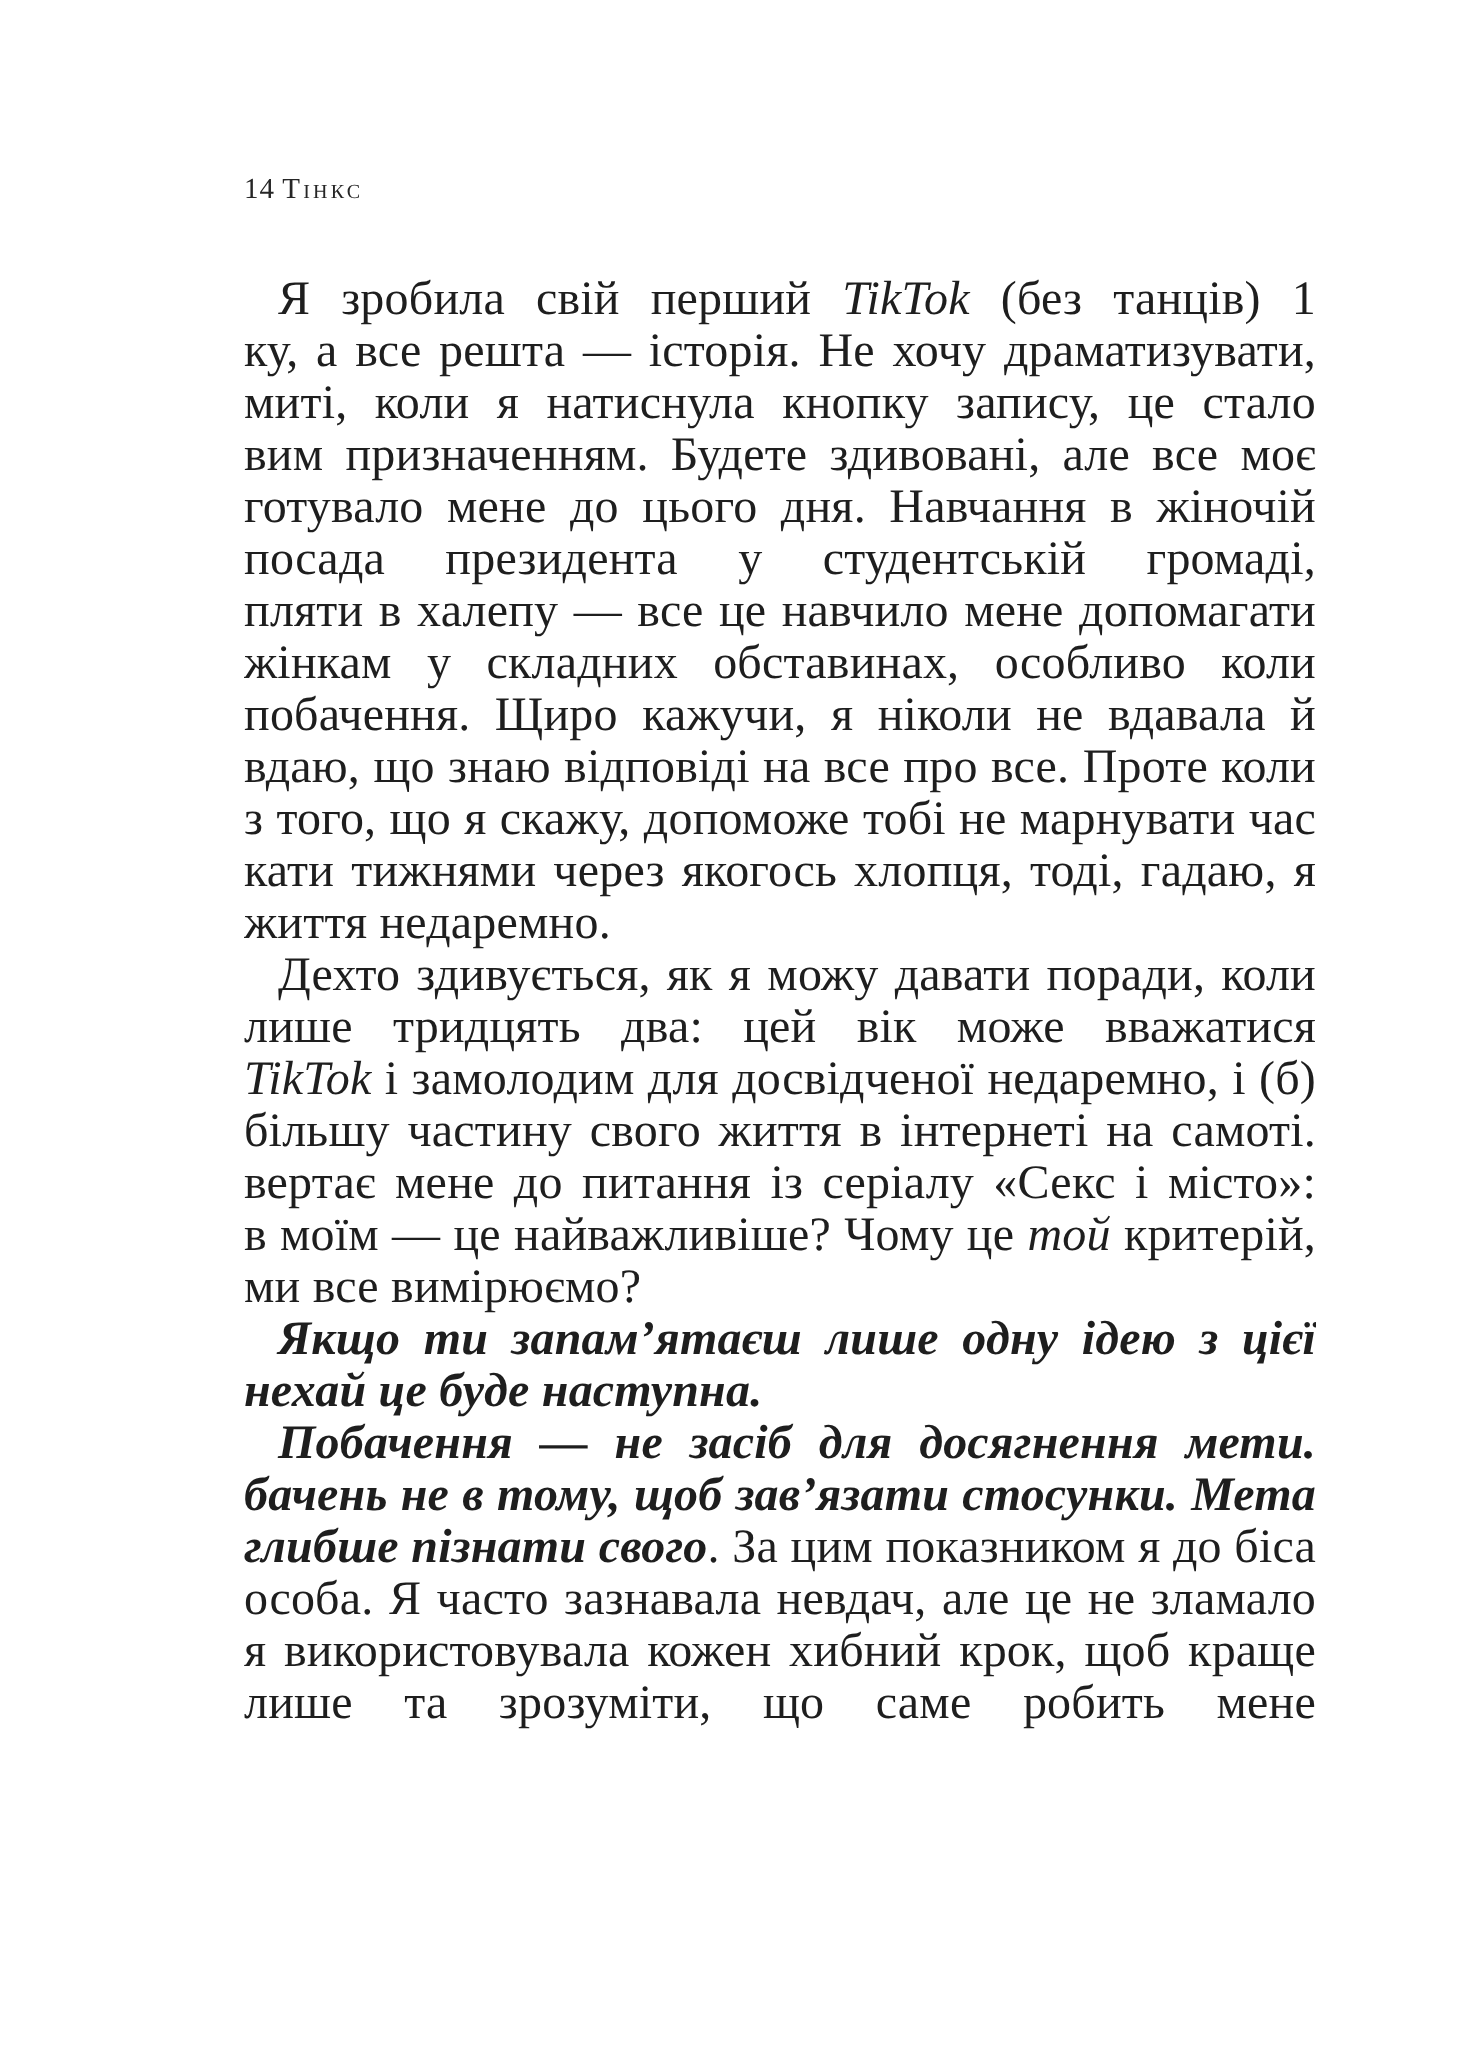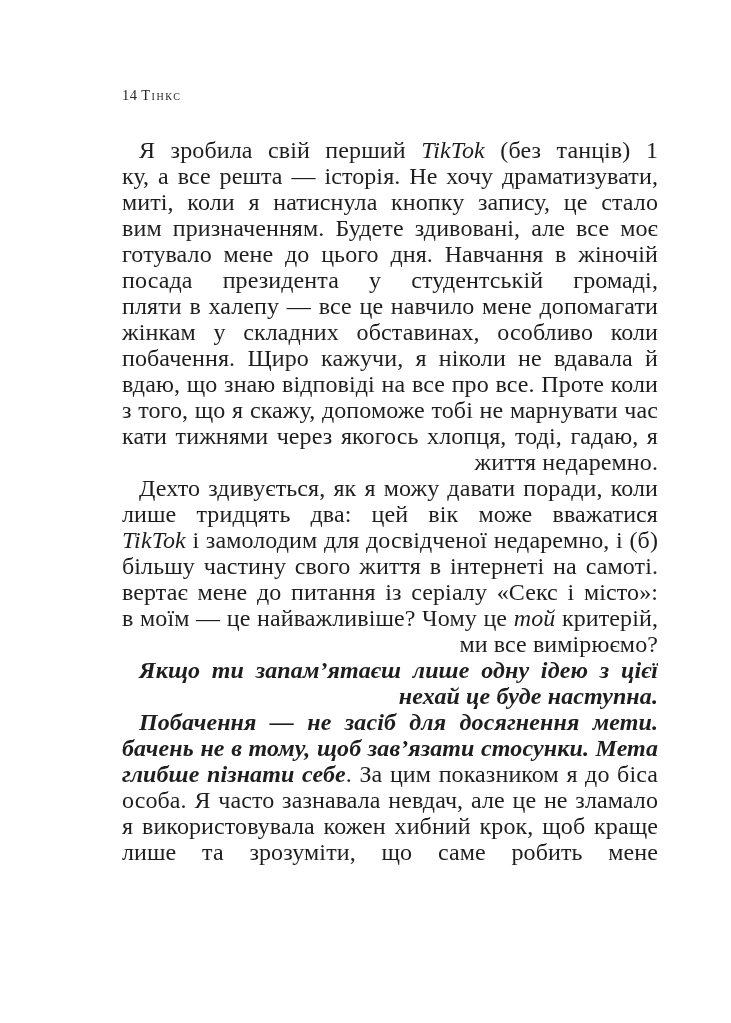--- a/index.html
+++ b/index.html
@@ -38,21 +38,21 @@
     left: 122px;
     top: 137px;
     width: 536px;
     font-size: 24px;
     line-height: 26px;
     letter-spacing: 0.1px;
   }
   .line {
     height: 26px;
     overflow: hidden;
-    text-align: right;
+    text-align: left;
     white-space: normal;
   }
   .line.j {
     text-align: justify;
   }
   
   .line.j::after {
     content: "";
     display: inline-block;
     width: 100%;
@@ -93,19 +93,19 @@
       <div class="line j"><span class="seg normal">лише тридцять два: цей вік може вважатися застарим для</span></div>
       <div class="line j"><span class="seg italic">TikTok</span><span class="seg normal"> і замолодим для досвідченої недаремно, і (б) я провела</span></div>
       <div class="line j"><span class="seg normal">більшу частину свого життя в інтернеті на самоті. Це по-</span></div>
       <div class="line j"><span class="seg normal">вертає мене до питання із серіалу «Секс і місто»: чому бути</span></div>
       <div class="line j"><span class="seg normal">в моїм — це найважливіше? Чому це </span><span class="seg italic">той</span><span class="seg normal"> критерій, за яким</span></div>
       <div class="line"><span class="seg normal">ми все вимірюємо?</span></div>
       <div class="line j indent"><span class="seg bold-italic">Якщо ти запам’ятаєш лише одну ідею з цієї книжки,</span></div>
       <div class="line"><span class="seg bold-italic">нехай це буде наступна.</span></div>
       <div class="line j indent"><span class="seg bold-italic">Побачення — не засіб для досягнення мети. Мета по-</span></div>
       <div class="line j"><span class="seg bold-italic">бачень не в тому, щоб зав’язати стосунки. Мета — якнай-</span></div>
-      <div class="line j"><span class="seg bold-italic">глибше пізнати себе</span><span class="seg normal">. За цим показником я до біса мудра</span></div>
+      <div class="line j"><span class="seg bold-italic">глибше пізнати свого</span><span class="seg normal">. За цим показником я до біса мудра</span></div>
       <div class="line j"><span class="seg normal">особа. Я часто зазнавала невдач, але це не зламало мене,</span></div>
       <div class="line j"><span class="seg normal">я використовувала кожен хибний крок, щоб краще пізнати</span></div>
       <div class="line j"><span class="seg normal">лише та зрозуміти, що саме робить мене щасливою, а що</span></div>
     </main>
 
 </div>
 
 </body></html>

